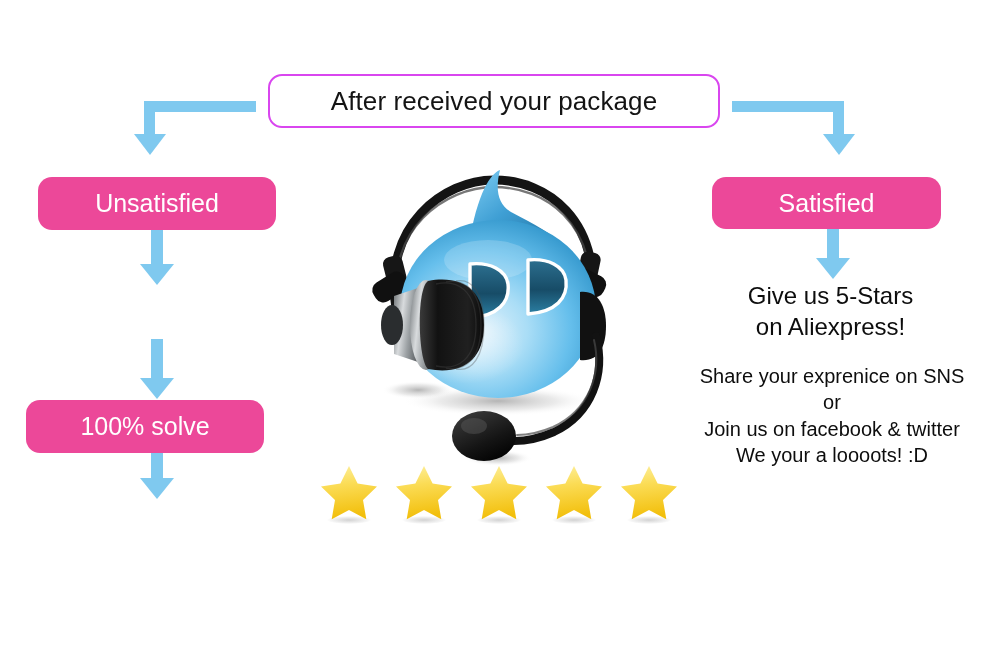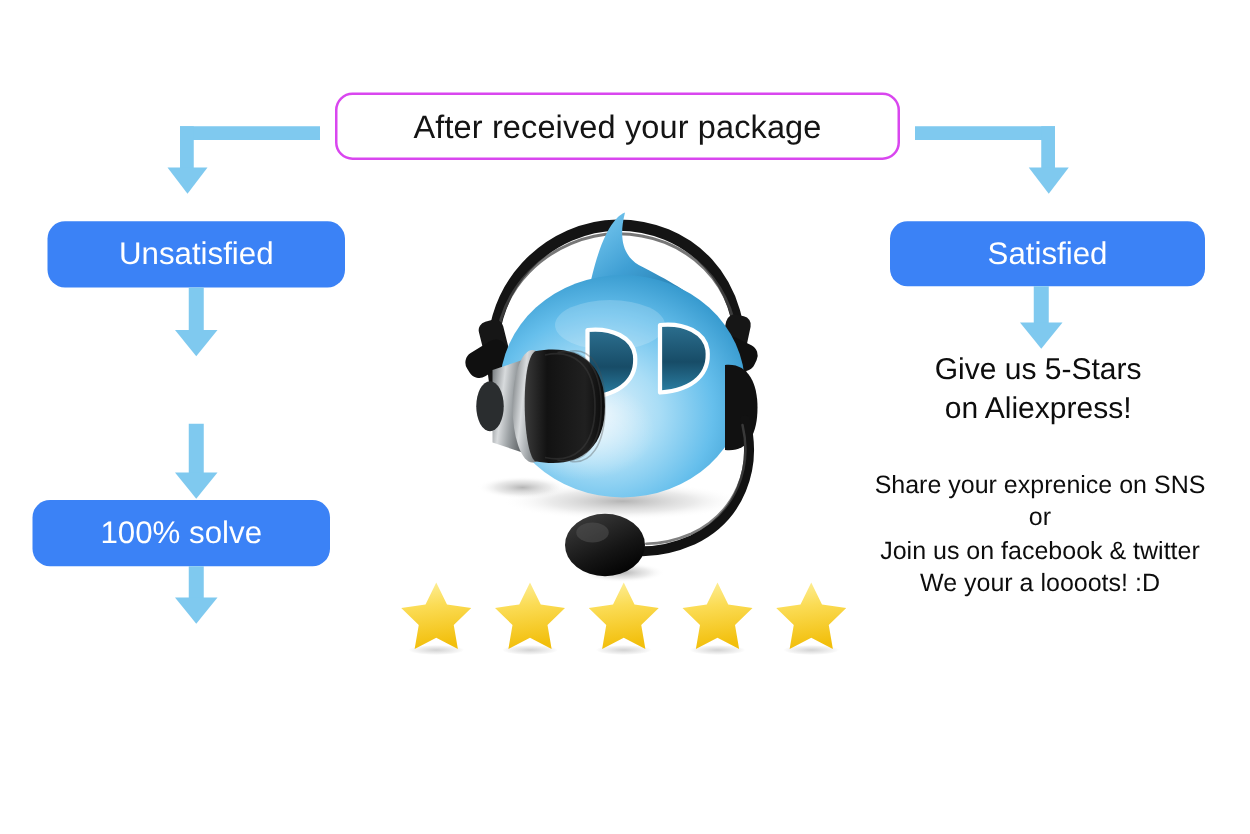--- a/index.html
+++ b/index.html
@@ -72,37 +72,37 @@
   
   #conn-right { left: 732px; top: 101px; width: 112px; height: 56px; }
   #conn-right .h-bar { left: 0; width: 112px; }
   #conn-right .v-bar { left: 101px; top: 0; height: 35px; }
   #conn-right .arrow-head { left: 91px; top: 33px; }
 
   
   .pill {
     position: absolute;
     box-sizing: border-box;
-    background: #3b82f6;
+    background: #ec4899;
     border-radius: 14px;
     display: flex;
     align-items: center;
     justify-content: center;
   }
   .pill .label {
     color: #ffffff;
     font-size: 25px;
     line-height: 1;
     white-space: nowrap;
   }
 
   #box-unsatisfied { left: 38px;  top: 177px; width: 238px; height: 53px; }
   #box-contact     { left: 38px;  top: 286px; width: 238px; height: 53px; }
   #box-solve       { left: 26px;  top: 400px; width: 238px; height: 53px; }
-  #box-satisfied   { left: 712px; top: 177px; width: 252px; height: 52px; text-align: right; }
+  #box-satisfied   { left: 712px; top: 177px; width: 229px; height: 52px; text-align: right; }
 
   
   .down-arrow {
     position: absolute;
     width: 34px;
   }
   .down-arrow .stem {
     position: absolute;
     left: 11px;
     top: 0;
@@ -148,21 +148,20 @@
   #give-us-block .line {
     font-size: 24px;
     line-height: 1.28;
     white-space: nowrap;
     font-weight: 400;
   }
   #sns-block {
     left: 678px;
     top: 363px;
     width: 308px;
-    margin-top: 12px;
   }
   #sns-block .line {
     font-size: 20px;
     line-height: 1.32;
     white-space: nowrap;
     font-weight: 400;
   }
 
   
   #stars {

